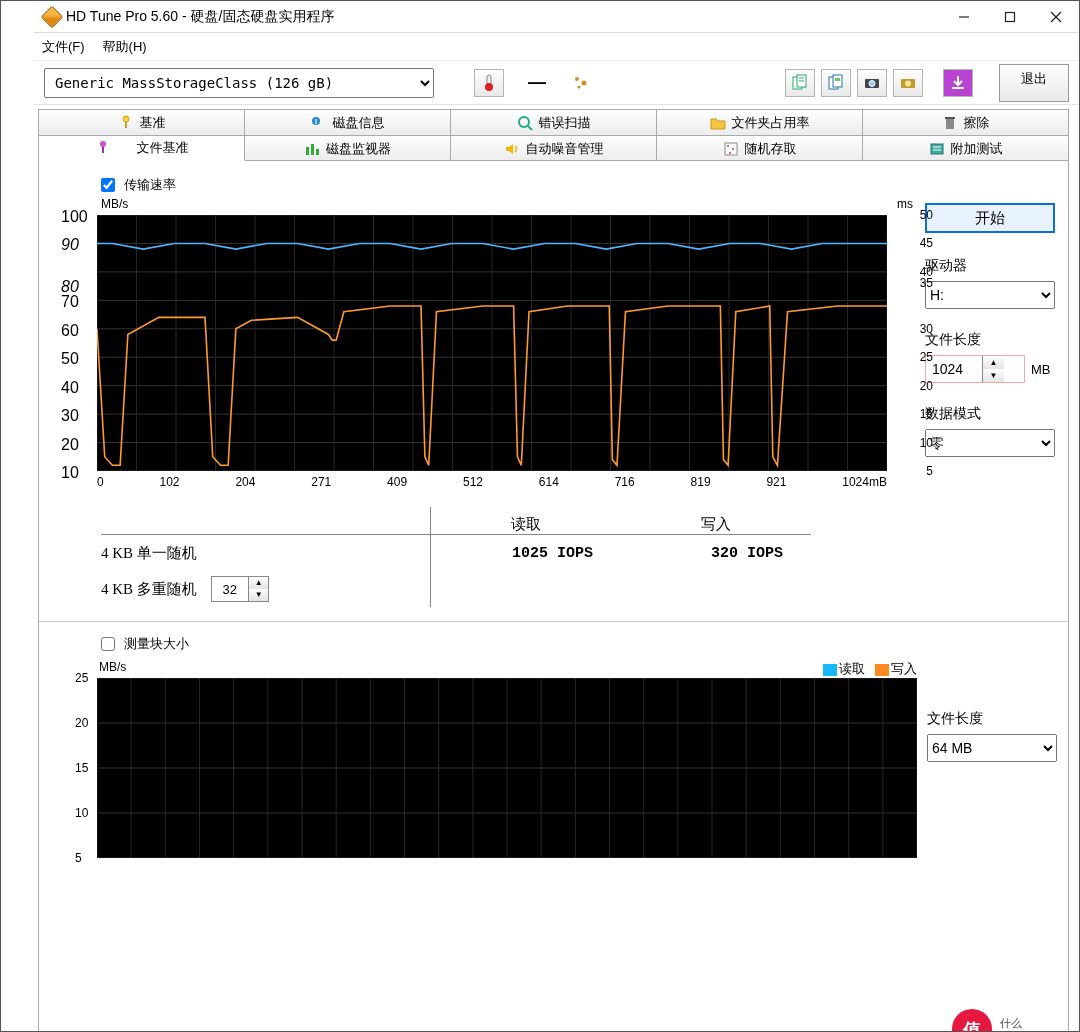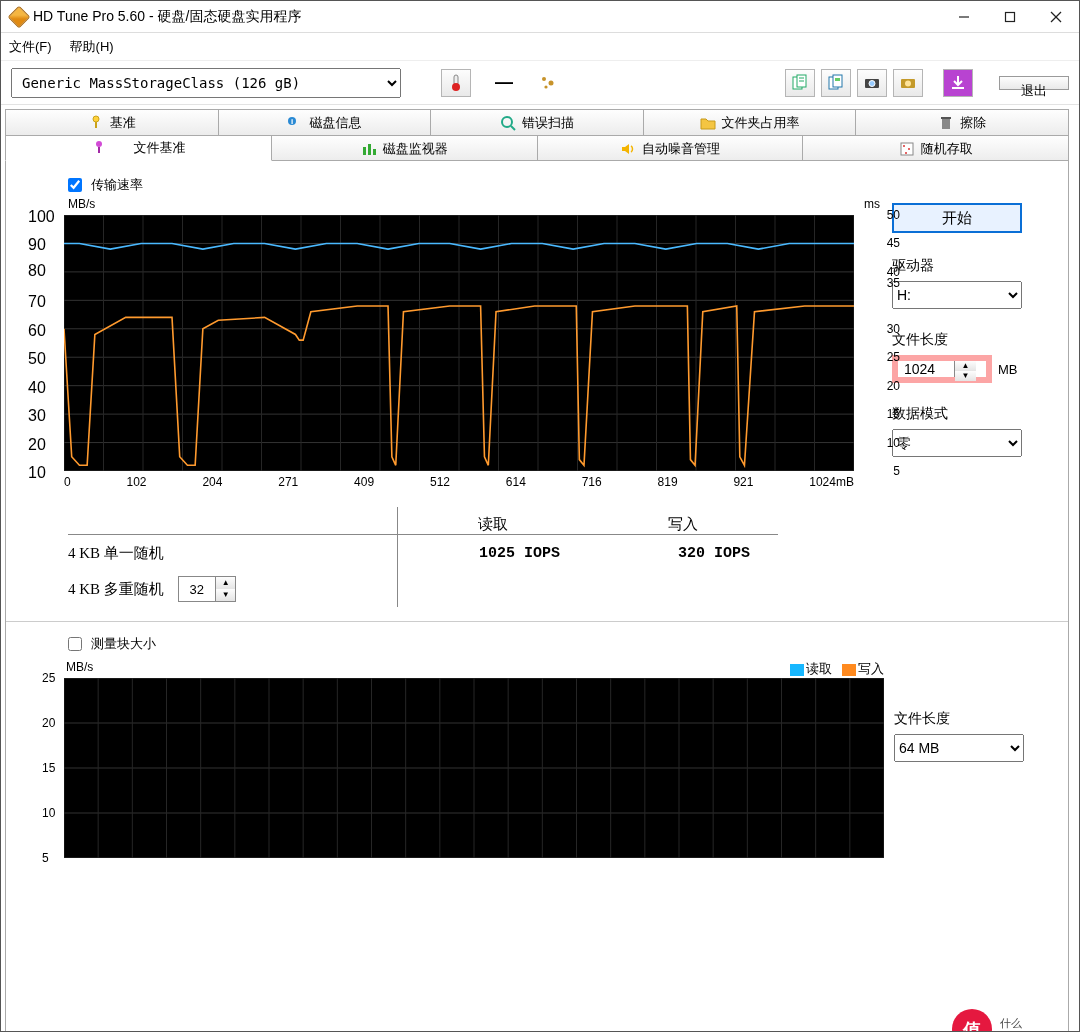--- a/index.html
+++ b/index.html
@@ -1,35 +1,35 @@
 <!DOCTYPE html>
 <html><head>
 <meta charset="utf-8">
 <style>
   * { box-sizing: border-box; }
   html,body { margin:0; padding:0; font-family: "Segoe UI","Microsoft YaHei",Tahoma,sans-serif; font-size:13px; color:#000; }
-  .win { width:1080px; height:1032px; background:#fff; border:1px solid #555; position:relative; overflow:hidden; }
+  .win { width:1080px; height:1032px; background:#fff; border:1px solid #555; position:relative; overflow:hidden;padding-left:33px; }
   
   .titlebar { height:32px; display:flex; align-items:center; border-bottom:1px solid #ddd; }
   .titlebar .appicon { width:16px; height:16px; margin:0 6px 0 10px; background:linear-gradient(135deg,#f5b642 40%,#e08a12 60%); border:1px solid #a8650a; border-radius:2px; transform:rotate(45deg);}
   .titlebar .title { flex:0 0 auto; font-size:14px; }
   .titlebar .spacer { flex:1 1 auto; }
   .winbtns { display:flex; height:32px; }
   .winbtn { width:46px; display:flex; align-items:center; justify-content:center; font-size:14px; font-family:"Segoe MDL2 Assets",sans-serif; cursor:default;}
   .winbtn svg { width:12px; height:12px; stroke:#222; stroke-width:1.2; fill:none;}
   
   .menubar { height:28px; display:flex; align-items:center; padding:0 8px; gap:18px; border-bottom:1px solid #eee;}
   .menubar .menuitem { cursor:default; }
   
   .toolbar { height:44px; display:flex; align-items:center; padding:6px 10px; gap:8px; border-bottom:1px solid #e3e3e3;}
   .toolbar select.drive { width:390px; height:30px; font-family:Consolas,monospace; font-size:14px; padding:2px 6px;}
   .tb-spacer{width:24px;}
   .tbtn { width:30px; height:28px; border:1px solid #b5b5b5; background:linear-gradient(#fdfdfd,#e9e9e9); display:flex; align-items:center; justify-content:center; cursor:default;}
   .tbtn svg{width:18px;height:18px;}
-  .exit-btn { width:70px; height:14px; border:1px solid #9a9a9a; background:linear-gradient(#fdfdfd,#e9e9e9); text-align:center; line-height:28px; margin-left:20px; cursor:default;}
+  .exit-btn { width:70px; height:38px; border:1px solid #9a9a9a; background:linear-gradient(#fdfdfd,#e9e9e9); text-align:center; line-height:28px; margin-left:20px; cursor:default;}
   .toolbar .right{margin-left:auto; display:flex; gap:6px; align-items:center;}
   
   .tabs { padding:4px 10px 0 4px; }
   .tab-row { display:flex; }
   .tab { flex:1 1 0; height:26px; border:1px solid #aaa; border-bottom:none; background:linear-gradient(#fefefe,#ececec); display:flex; align-items:center; justify-content:center; gap:6px; font-size:13px; cursor:default; position:relative;}
   .tab + .tab { border-left:none;}
   .tab.active { background:#fff; z-index:3; border-bottom:1px solid #fff;gap:26px;}
   .tab-panel { border:1px solid #aaa; margin-top:-1px; padding:14px 18px 0 18px; height:900px; position:relative; background:#fff;}
   .tab .ticon{width:16px;height:16px;}
   
@@ -42,21 +42,21 @@
   .axis-label-r{position:absolute; right:-18px; font-size:12px;}
   .graph-canvas{ position:absolute; left:0; top:14px; width:790px; height:256px; background:#000;}
   .unit-l{position:absolute; top:-4px; left:4px; font-size:12px;}
   .unit-r{position:absolute; top:-4px; right:2px; font-size:12px;}
   .x-ticks{position:absolute; top:274px; left:0; width:790px; display:flex; justify-content:space-between; font-size:12px;}
   .side-controls{ flex:0 0 170px; padding-left:10px;}
   .start-btn{ width:130px; height:30px; border:2px solid #0a6fd6; background:#e8f2ff; display:flex; align-items:center; justify-content:center; font-size:15px; cursor:default; margin-bottom:24px; margin-top:2px;}
   .sc-label{font-size:14px; margin-bottom:6px;}
   select.sc-sel{width:130px; height:28px; font-size:14px; margin-bottom:22px;}
   .spin-wrap{display:flex; align-items:center; gap:6px; margin-bottom:22px;}
-  .spin{ width:100px; height:28px; border:6px solid #fca5a5; display:flex;}
+  .spin{ width:100px; height:28px; border:1px solid #fca5a5; display:flex;}
   .spin input{border:none; width:56px; text-align:left; padding-left:6px; font-size:14px;}
   .spin .arrows{width:22px; display:flex; flex-direction:column; border-left:1px solid #888;}
   .spin .arrows button{flex:1; border:none; background:linear-gradient(#fdfdfd,#e4e4e4); font-size:8px; line-height:1; cursor:default;}
   
   .results{ margin:6px 0 0 44px; width:710px; font-family:Consolas,"Courier New",monospace; font-size:15px;}
   .results-head{display:flex; border-bottom:1px solid #888; height:28px; align-items:flex-end;}
   .results-head .c1{width:330px; border-right:1px solid #888; height:100%;}
   .results-head .c2,.results-head .c3{flex:1; text-align:center; font-family:"Microsoft YaHei"; font-size:15px;}
   .results-row{display:flex; height:36px; align-items:center;}
   .results-row .c1{width:330px; border-right:1px solid #888; height:100%; display:flex; align-items:center; font-family:"Microsoft YaHei"; font-size:15px; gap:14px;}
@@ -229,20 +229,28 @@
           <span>自动噪音管理</span>
         </div>
         <div class="tab">
           <svg class="ticon" viewBox="0 0 16 16">
             <rect x="2" y="2" width="12" height="12" fill="#fff" stroke="#888"></rect>
             <circle cx="5" cy="5" r="1" fill="#d33"></circle>
             <circle cx="10" cy="8" r="1" fill="#d33"></circle>
             <circle cx="7" cy="12" r="1" fill="#d33"></circle>
           </svg>
           <span>随机存取</span>
+        </div>
+        <div class="tab">
+          <svg class="ticon" viewBox="0 0 16 16">
+            <rect x="2" y="3" width="12" height="10" fill="#4a9" stroke="#277"></rect>
+            <line x1="4" y1="6" x2="12" y2="6" stroke="#fff"></line>
+            <line x1="4" y1="9" x2="12" y2="9" stroke="#fff"></line>
+          </svg>
+          <span>附加测试</span>
         </div>
       </div>
 
     <div class="tab-panel">
 
       
       <label class="chk">
         <input type="checkbox" checked="" style="">
         <span>传输速率</span>
       </label>
@@ -288,22 +296,22 @@
                 <path d="M0 113.77777777777777L7.71484375 241.77777777777777L15.4296875 250.3111111111111L23.14453125 250.3111111111111L30.859375 119.46666666666667L61.71875 102.4L108.0078125 102.4L115.72265625 241.77777777777777L123.4375 250.3111111111111L131.15234375 250.3111111111111L138.8671875 113.77777777777777L154.296875 105.24444444444444L200.5859375 102.4L231.4453125 119.46666666666667L235.302734375 125.15555555555557L239.16015625 125.15555555555557L246.875 96.71111111111111L293.1640625 91.02222222222221L324.0234375 91.02222222222221L327.880859375 241.77777777777777L331.73828125 250.3111111111111L339.453125 96.71111111111111L385.7421875 91.02222222222221L416.6015625 91.02222222222221L420.458984375 241.77777777777777L424.31640625 250.3111111111111L432.03125 96.71111111111111L470.60546875 91.02222222222221L512.265625 91.02222222222221L515.3515625 244.62222222222223L519.98046875 250.3111111111111L528.466796875 96.71111111111111L570.8984375 91.02222222222221L623.359375 91.02222222222221L626.4453125 244.62222222222223L631.07421875 250.3111111111111L638.7890625 96.71111111111111L672.734375 91.02222222222221L675.8203125 241.77777777777777L680.44921875 250.3111111111111L690.478515625 96.71111111111111L740.625 91.02222222222221L790 91.02222222222221" fill="none" stroke="#ff9a2e" stroke-width="1.6"></path>
               </svg>
             <div id="yl-ticks">
                 <span class="axis-label-l" style="top: 263px;">10</span>
                 <span class="axis-label-l" style="top: 234.556px;">20</span>
                 <span class="axis-label-l" style="top: 206.111px;">30</span>
                 <span class="axis-label-l" style="top: 177.667px;">40</span>
                 <span class="axis-label-l" style="top: 149.222px;">50</span>
                 <span class="axis-label-l" style="top: 120.778px;">60</span>
                 <span class="axis-label-l" style="top: 92.3333px;">70</span>
-                <span class="axis-label-l" style="top: 61px;">80</span>
-                <span class="axis-label-l" style="top: 35.4444px;">90</span>
+                <span class="axis-label-l" style="top: 77px; font-style: italic;">80</span>
+                <span class="axis-label-l" style="top: 35.4444px; font-style: italic;">90</span>
                 <span class="axis-label-l" style="top: 7px;">100</span>
               </div>
             <div id="yr-ticks">
                 <span class="axis-label-r" style="top: 263px;">5</span>
                 <span class="axis-label-r" style="top: 234.556px;">10</span>
                 <span class="axis-label-r" style="top: 206.111px;">15</span>
                 <span class="axis-label-r" style="top: 177.667px;">20</span>
                 <span class="axis-label-r" style="top: 149.222px;">25</span>
                 <span class="axis-label-r" style="top: 120.778px;">30</span>
                 <span class="axis-label-r" style="top: 75px;">35</span>

